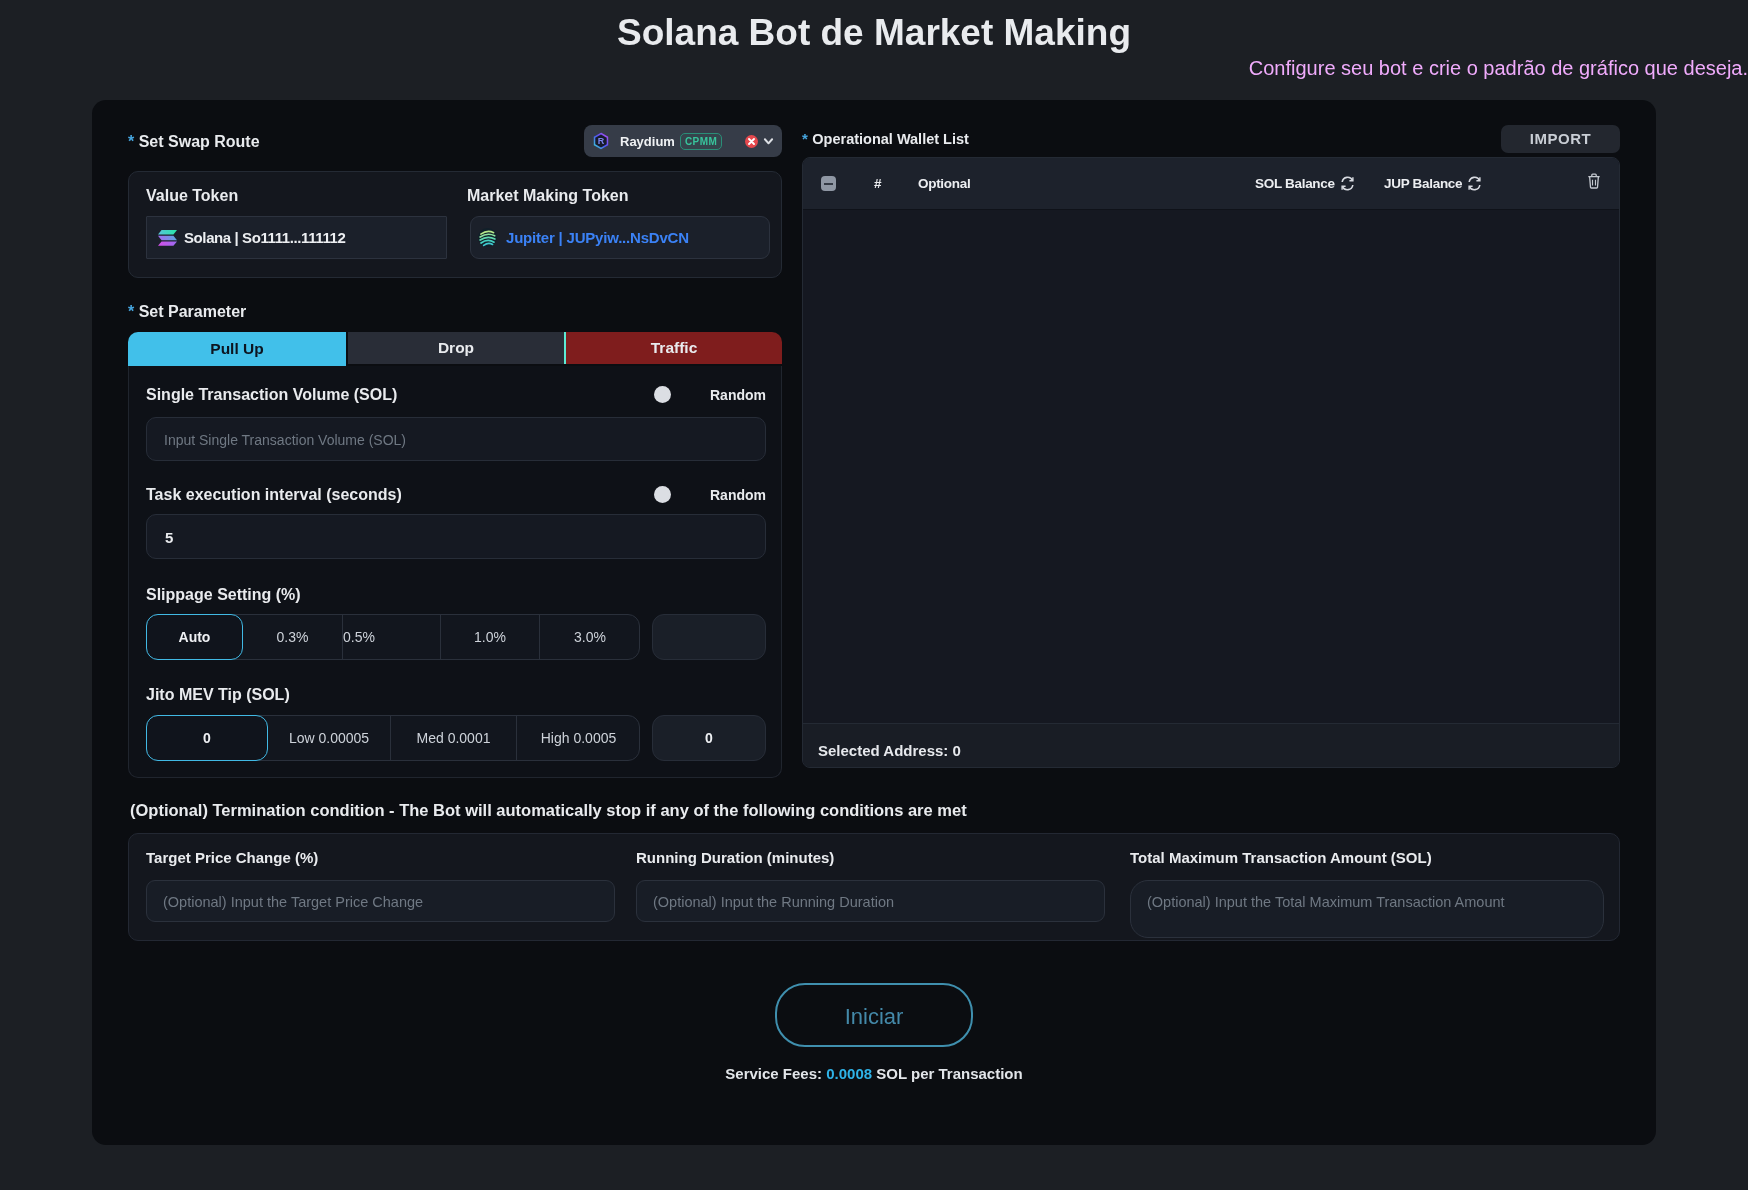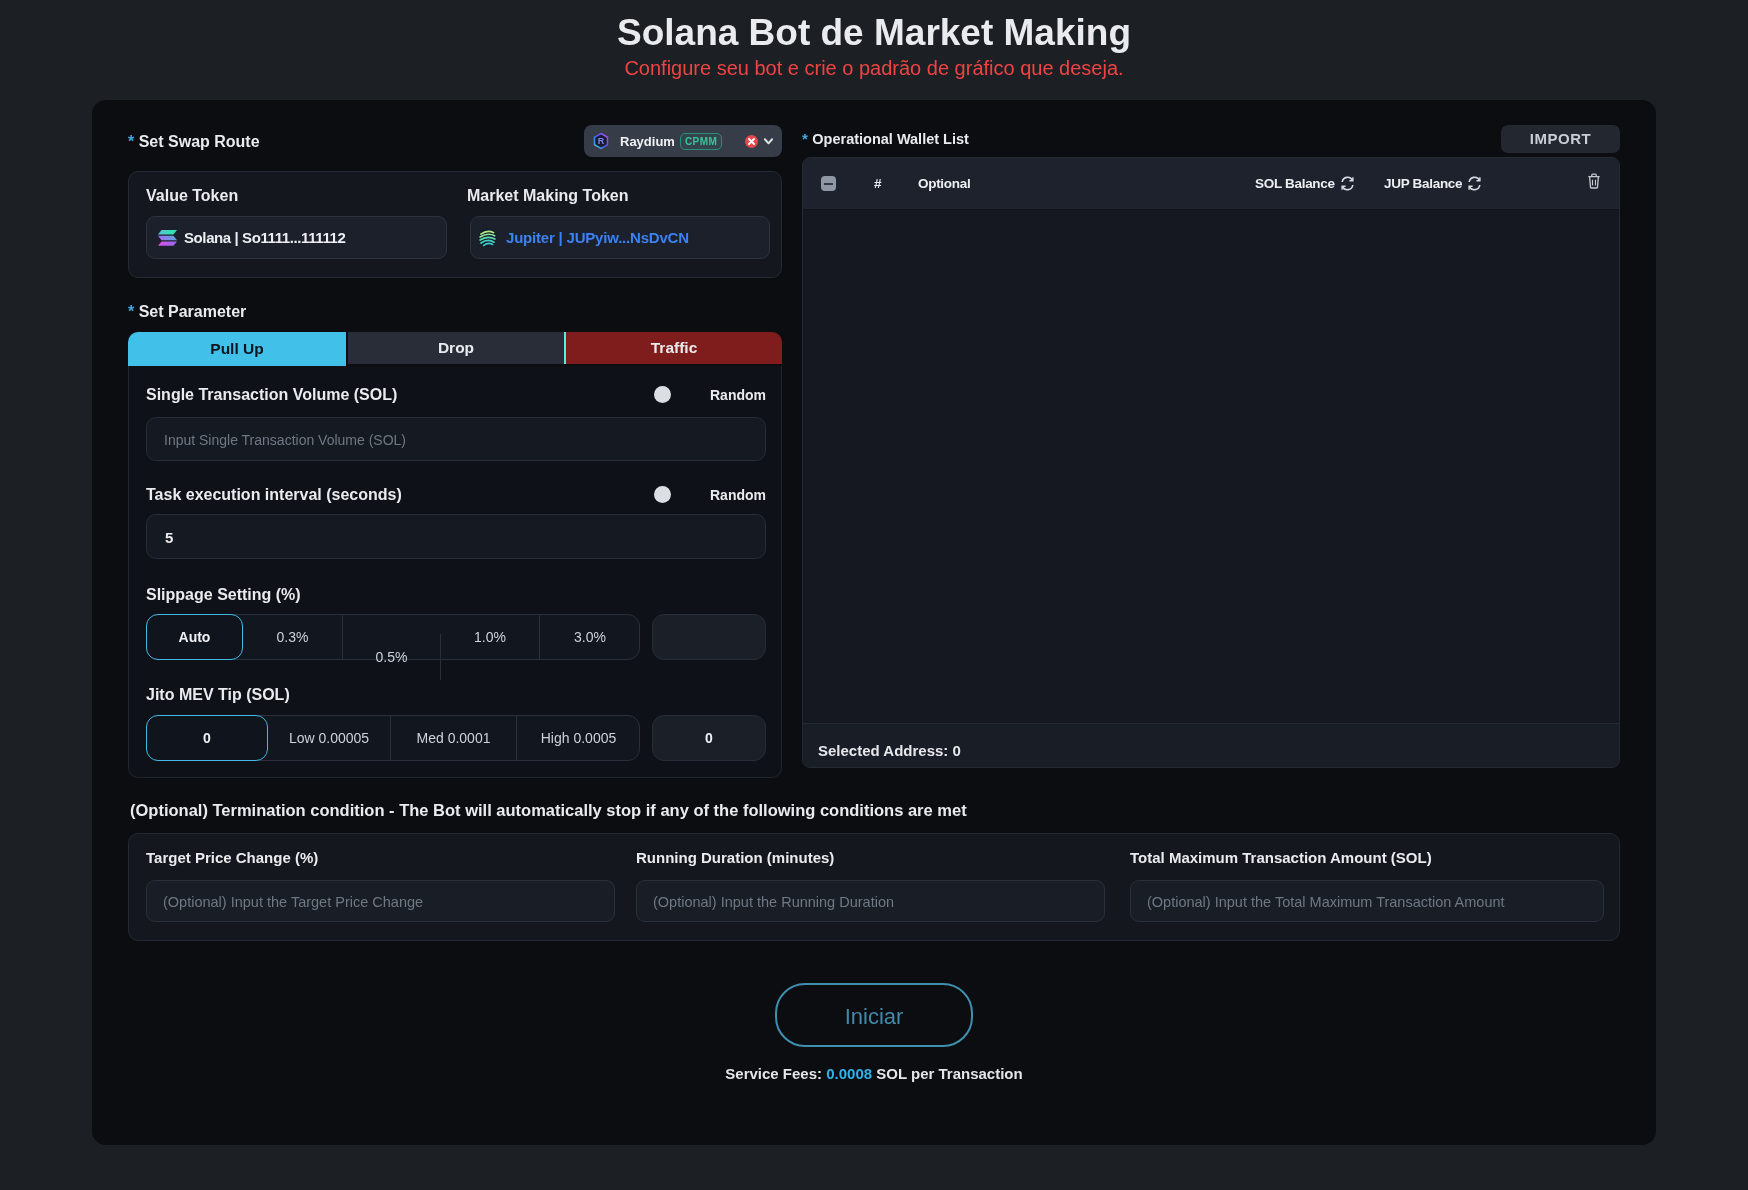--- a/index.html
+++ b/index.html
@@ -7,21 +7,21 @@
   body { background:#1c1f24; font-family:"Liberation Sans", sans-serif; position:relative; }
   .abs { position:absolute; }
   .lbl { font-weight:bold; font-size:16px; color:#e9ebee; }
   .ast { color:#46a6e0; font-weight:bold; font-size:16px; }
   .ph { color:#6f7883; font-size:14px; }
 </style>
 </head>
 <body>
 
 <div class="abs" style="left:0; top:13px; width:100%; text-align:center; font-size:37px; line-height:40px; font-weight:bold; color:#e9ebee;">Solana Bot de Market Making</div>
-<div class="abs" style="left:0; top:57px; width:100%; text-align:center; font-size:20px; color:#ef4444;">Configure seu bot e crie o padrão de gráfico que deseja.</div>
+<div class="abs" style="left:0; top:57px; width:100%; text-align:right; font-size:20px; color:#f0abfc;">Configure seu bot e crie o padrão de gráfico que deseja.</div>
 
 <div class="abs" id="card" style="left:92px; top:100px; width:1564px; height:1045px; background:#0b0d11; border-radius:14px;"></div>
 
 <div class="abs" style="left:128px; top:133px;"><span class="ast">*</span>&nbsp;<span class="lbl">Set Swap Route</span></div>
 
 <div class="abs" style="left:584px; top:125px; width:198px; height:32px; background:#363c48; border-radius:8px;">
   <svg class="abs" style="left:8px; top:7px;" width="18" height="18" viewBox="0 0 24 24">
     <defs>
         <linearGradient id="rg" x1="0" y1="1" x2="1" y2="0">
       <stop offset="0" stop-color="#39d0d8"></stop>
@@ -40,21 +40,21 @@
   </svg>
   <svg class="abs" style="left:179px; top:12px;" width="11" height="9" viewBox="0 0 12 10">
     <path d="M2 2.5 L6 7 L10 2.5" stroke="#dde0e5" stroke-width="2.2" fill="none" stroke-linecap="round" stroke-linejoin="round"></path>
   </svg>
 </div>
 
 <div class="abs" style="left:128px; top:171px; width:654px; height:107px; background:#14171e; border:1px solid #242a34; border-radius:10px;"></div>
 <div class="abs lbl" style="left:146px; top:187px;">Value Token</div>
 <div class="abs lbl" style="left:467px; top:187px;">Market Making Token</div>
 
-<div class="abs" style="left:146px; top:216px; width:301px; height:43px; background:#1b202a; border:1px solid #2c323e; border-radius:9px;">
+<div class="abs" style="left:146px; top:216px; width:301px; height:43px; background:#1b202a; border:1px solid #2c323e; border-radius:1px;">
   <svg class="abs" style="left:11px; top:13px;" width="19" height="16" viewBox="0 0 24 20">
     <defs>
       <linearGradient id="s1" x1="0" y1="0" x2="1" y2="0">
           <stop offset="0" stop-color="#59c3d9"></stop>
           <stop offset="1" stop-color="#27e8a7"></stop>
         </linearGradient>
       <linearGradient id="s2" x1="0" y1="0" x2="1" y2="0">
           <stop offset="0" stop-color="#a56bf0"></stop>
           <stop offset="1" stop-color="#5aa6dd"></stop>
         </linearGradient>
@@ -103,21 +103,21 @@
 <div class="abs" style="left:654px; top:486px; width:17px; height:17px; border-radius:50%; background:#dbdee3;"></div>
 <div class="abs" style="left:146px; top:487px; width:620px; text-align:right; font-size:14px; font-weight:bold; color:#e9ebee;">Random</div>
 <div class="abs" style="left:146px; top:514px; width:620px; height:45px; background:#151922; border:1px solid #272d38; border-radius:10px;">
   <span class="abs" style="left:18px; top:14px; font-size:15px; font-weight:bold; color:#e9ebee;">5</span>
 </div>
 
 <div class="abs lbl" style="left:146px; top:586px;">Slippage Setting (%)</div>
 <div class="abs" style="left:146px; top:614px; width:494px; height:46px; border:1px solid #2a303b; border-radius:12px; background:#12161e;"></div>
 <div class="abs" style="left:146px; top:614px; width:97px; height:46px; border:1px solid #41b9e4; border-radius:12px; background:#10141c; text-align:center; line-height:44px; font-size:14px; font-weight:bold; color:#eef0f3;">Auto</div>
 <div class="abs" style="left:243px; top:614px; width:100px; height:46px; border-right:1px solid #2a303b; text-align:center; line-height:46px; font-size:14px; color:#ced3da;">0.3%</div>
-<div class="abs" style="left:343px; top:614px; width:98px; height:46px; border-right:1px solid #2a303b; text-align:center; line-height:46px; font-size:14px; color:#ced3da;margin-top:20px;">0.5%</div>
+<div class="abs" style="left:343px; top:614px; width:98px; height:46px; border-right:1px solid #2a303b; text-align:left; line-height:46px; font-size:14px; color:#ced3da;">0.5%</div>
 <div class="abs" style="left:441px; top:614px; width:99px; height:46px; border-right:1px solid #2a303b; text-align:center; line-height:46px; font-size:14px; color:#ced3da;">1.0%</div>
 <div class="abs" style="left:540px; top:614px; width:100px; height:46px; text-align:center; line-height:46px; font-size:14px; color:#ced3da;">3.0%</div>
 <div class="abs" style="left:652px; top:614px; width:114px; height:46px; background:#1a1f28; border:1px solid #272d38; border-radius:12px;"></div>
 
 <div class="abs lbl" style="left:146px; top:686px;">Jito MEV Tip (SOL)</div>
 <div class="abs" style="left:146px; top:715px; width:494px; height:46px; border:1px solid #2a303b; border-radius:12px; background:#12161e;"></div>
 <div class="abs" style="left:146px; top:715px; width:122px; height:46px; border:1px solid #41b9e4; border-radius:12px; background:#10141c; text-align:center; line-height:44px; font-size:14px; font-weight:bold; color:#eef0f3;">0</div>
 <div class="abs" style="left:268px; top:715px; width:123px; height:46px; border-right:1px solid #2a303b; text-align:center; line-height:46px; font-size:14px; color:#ced3da;">Low 0.00005</div>
 <div class="abs" style="left:391px; top:715px; width:126px; height:46px; border-right:1px solid #2a303b; text-align:center; line-height:46px; font-size:14px; color:#ced3da;">Med 0.0001</div>
 <div class="abs" style="left:517px; top:715px; width:123px; height:46px; text-align:center; line-height:46px; font-size:14px; color:#ced3da;">High 0.0005</div>
@@ -168,18 +168,18 @@
 <div class="abs" style="left:128px; top:833px; width:1492px; height:108px; background:#14171e; border:1px solid #232833; border-radius:10px;"></div>
 <div class="abs" style="left:146px; top:849px; font-size:15px; font-weight:bold; color:#e9ebee;">Target Price Change (%)</div>
 <div class="abs" style="left:636px; top:849px; font-size:15px; font-weight:bold; color:#e9ebee;">Running Duration (minutes)</div>
 <div class="abs" style="left:1130px; top:849px; font-size:15px; font-weight:bold; color:#e9ebee;">Total Maximum Transaction Amount (SOL)</div>
 <div class="abs" style="left:146px; top:880px; width:469px; height:42px; background:#181d26; border:1px solid #2b313c; border-radius:9px;">
     <span class="abs ph" style="left:16px; top:13px; font-size:14.5px;">(Optional) Input the Target Price Change</span>
   </div>
 <div class="abs" style="left:636px; top:880px; width:469px; height:42px; background:#181d26; border:1px solid #2b313c; border-radius:9px;">
     <span class="abs ph" style="left:16px; top:13px; font-size:14.5px;">(Optional) Input the Running Duration</span>
   </div>
-<div class="abs" style="left:1130px; top:880px; width:474px; height:42px; background:#181d26; border:1px solid #2b313c; border-radius:9px;">
+<div class="abs" style="left:1130px; top:880px; width:474px; height:58px; background:#181d26; border:1px solid #2b313c; border-radius:18px;">
     <span class="abs ph" style="left:16px; top:13px; font-size:14.5px;">(Optional) Input the Total Maximum Transaction Amount</span>
   </div>
 
 <div class="abs" style="left:775px; top:983px; width:198px; height:64px; border:2px solid #3f8fae; border-radius:30px; text-align:center; line-height:63px; font-size:22px; color:#4489a9; background:#0b0d11;">Iniciar</div>
 <div class="abs" style="left:0; top:1065px; width:1748px; text-align:center; font-size:15px; font-weight:bold; color:#e2e5e9;">Service Fees: <span style="color:#2fb3e8;">0.0008</span> SOL per Transaction</div>
 
 </body></html>

